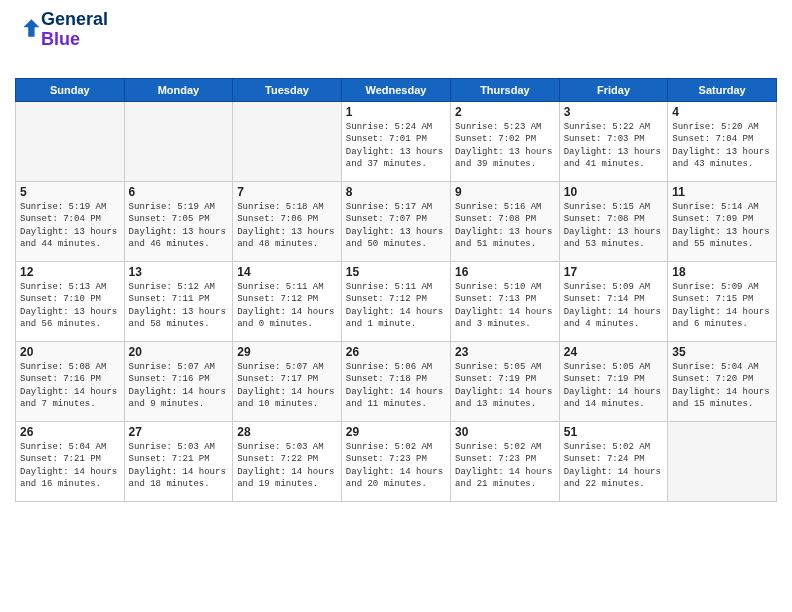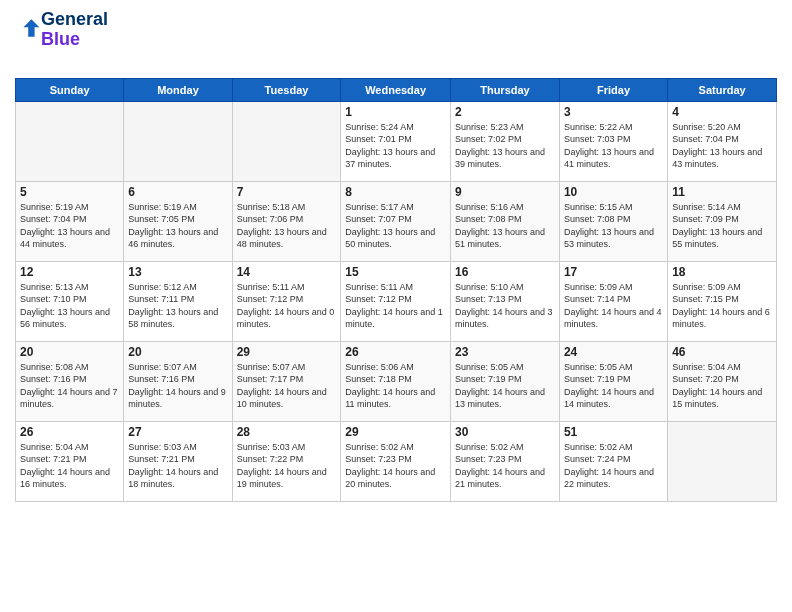--- a/index.html
+++ b/index.html
@@ -85,20 +85,21 @@
       font-size: 12px;
       font-weight: bold;
       color: #222;
       display: block;
       margin-bottom: 2px;
     }
     .day-info {
       font-size: 9px;
       color: #333;
       line-height: 1.4;
+      font-family: Liberation Mono, monospace;
     }
   </style>
 </head>
 <body>
 
 <div class="page">
   <div class="header">
     <div class="logo">
       <div>
         <svg class="logo-icon" viewBox="0 0 30 30">
@@ -229,21 +230,21 @@
           </td>
           <td>
             <span class="day-number">23</span>
             <div class="day-info">Sunrise: 5:05 AM<br>Sunset: 7:19 PM<br>Daylight: 14 hours and 13 minutes.</div>
           </td>
           <td>
             <span class="day-number">24</span>
             <div class="day-info">Sunrise: 5:05 AM<br>Sunset: 7:19 PM<br>Daylight: 14 hours and 14 minutes.</div>
           </td>
           <td>
-            <span class="day-number">46</span>
+            <span class="day-number">35</span>
             <div class="day-info">Sunrise: 5:04 AM<br>Sunset: 7:20 PM<br>Daylight: 14 hours and 15 minutes.</div>
           </td>
         </tr>
         <tr>
           <td>
             <span class="day-number">26</span>
             <div class="day-info">Sunrise: 5:04 AM<br>Sunset: 7:21 PM<br>Daylight: 14 hours and 16 minutes.</div>
           </td>
           <td>
             <span class="day-number">27</span>

